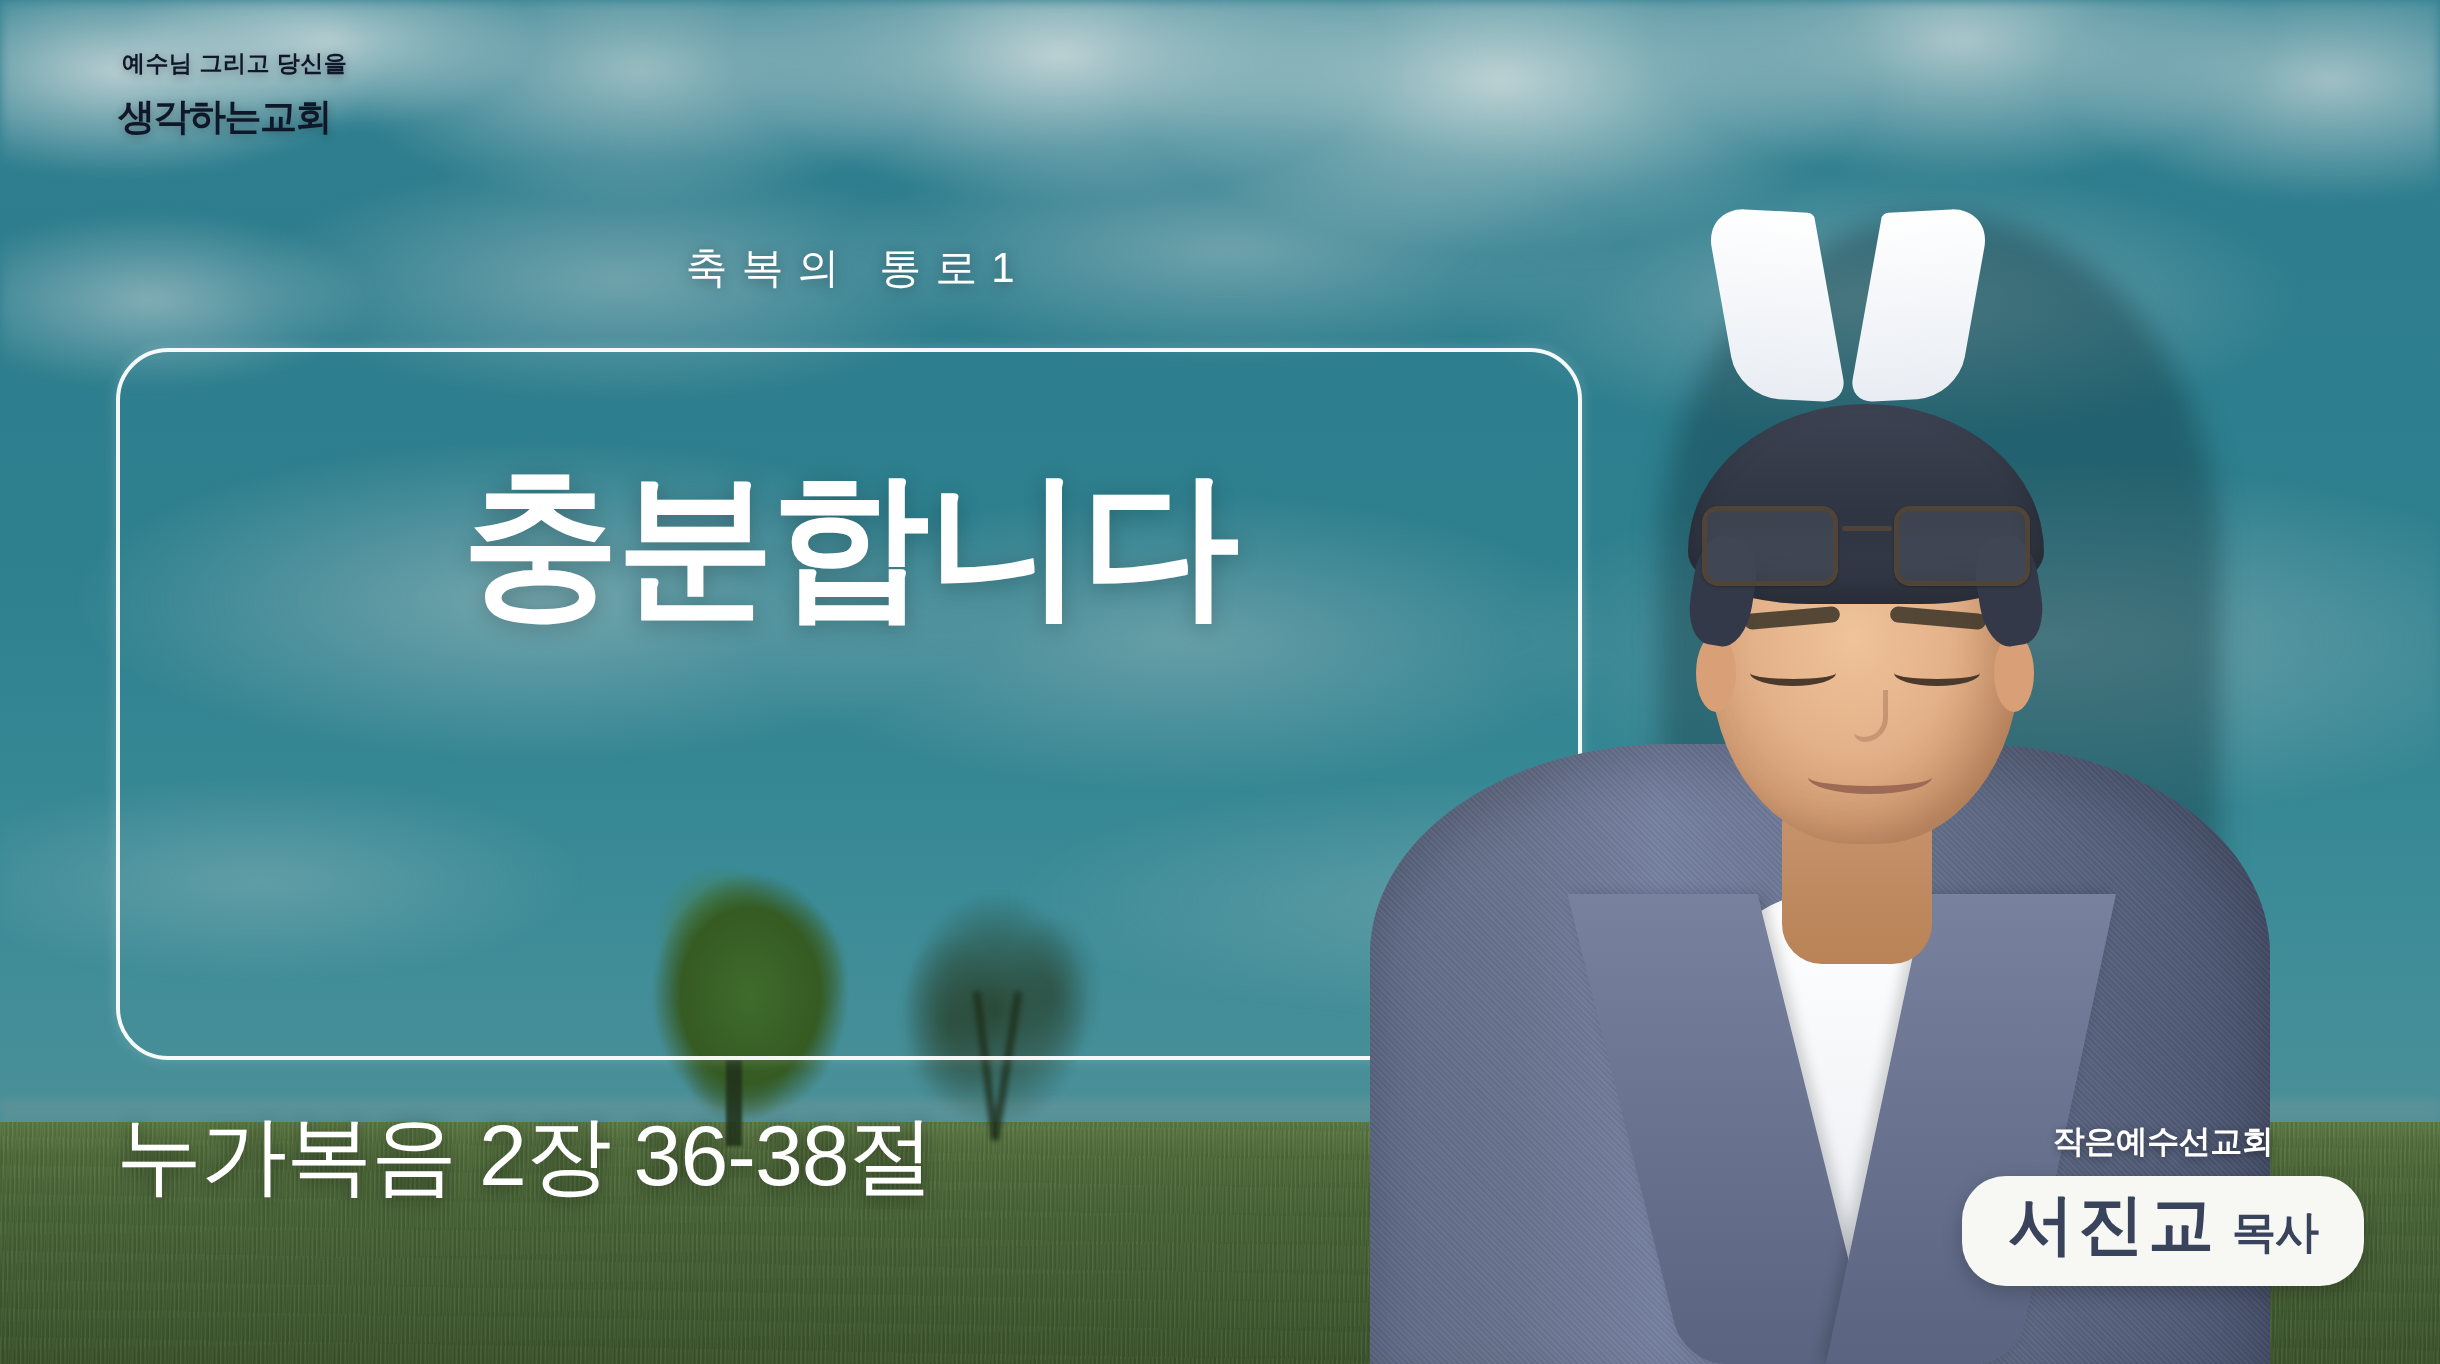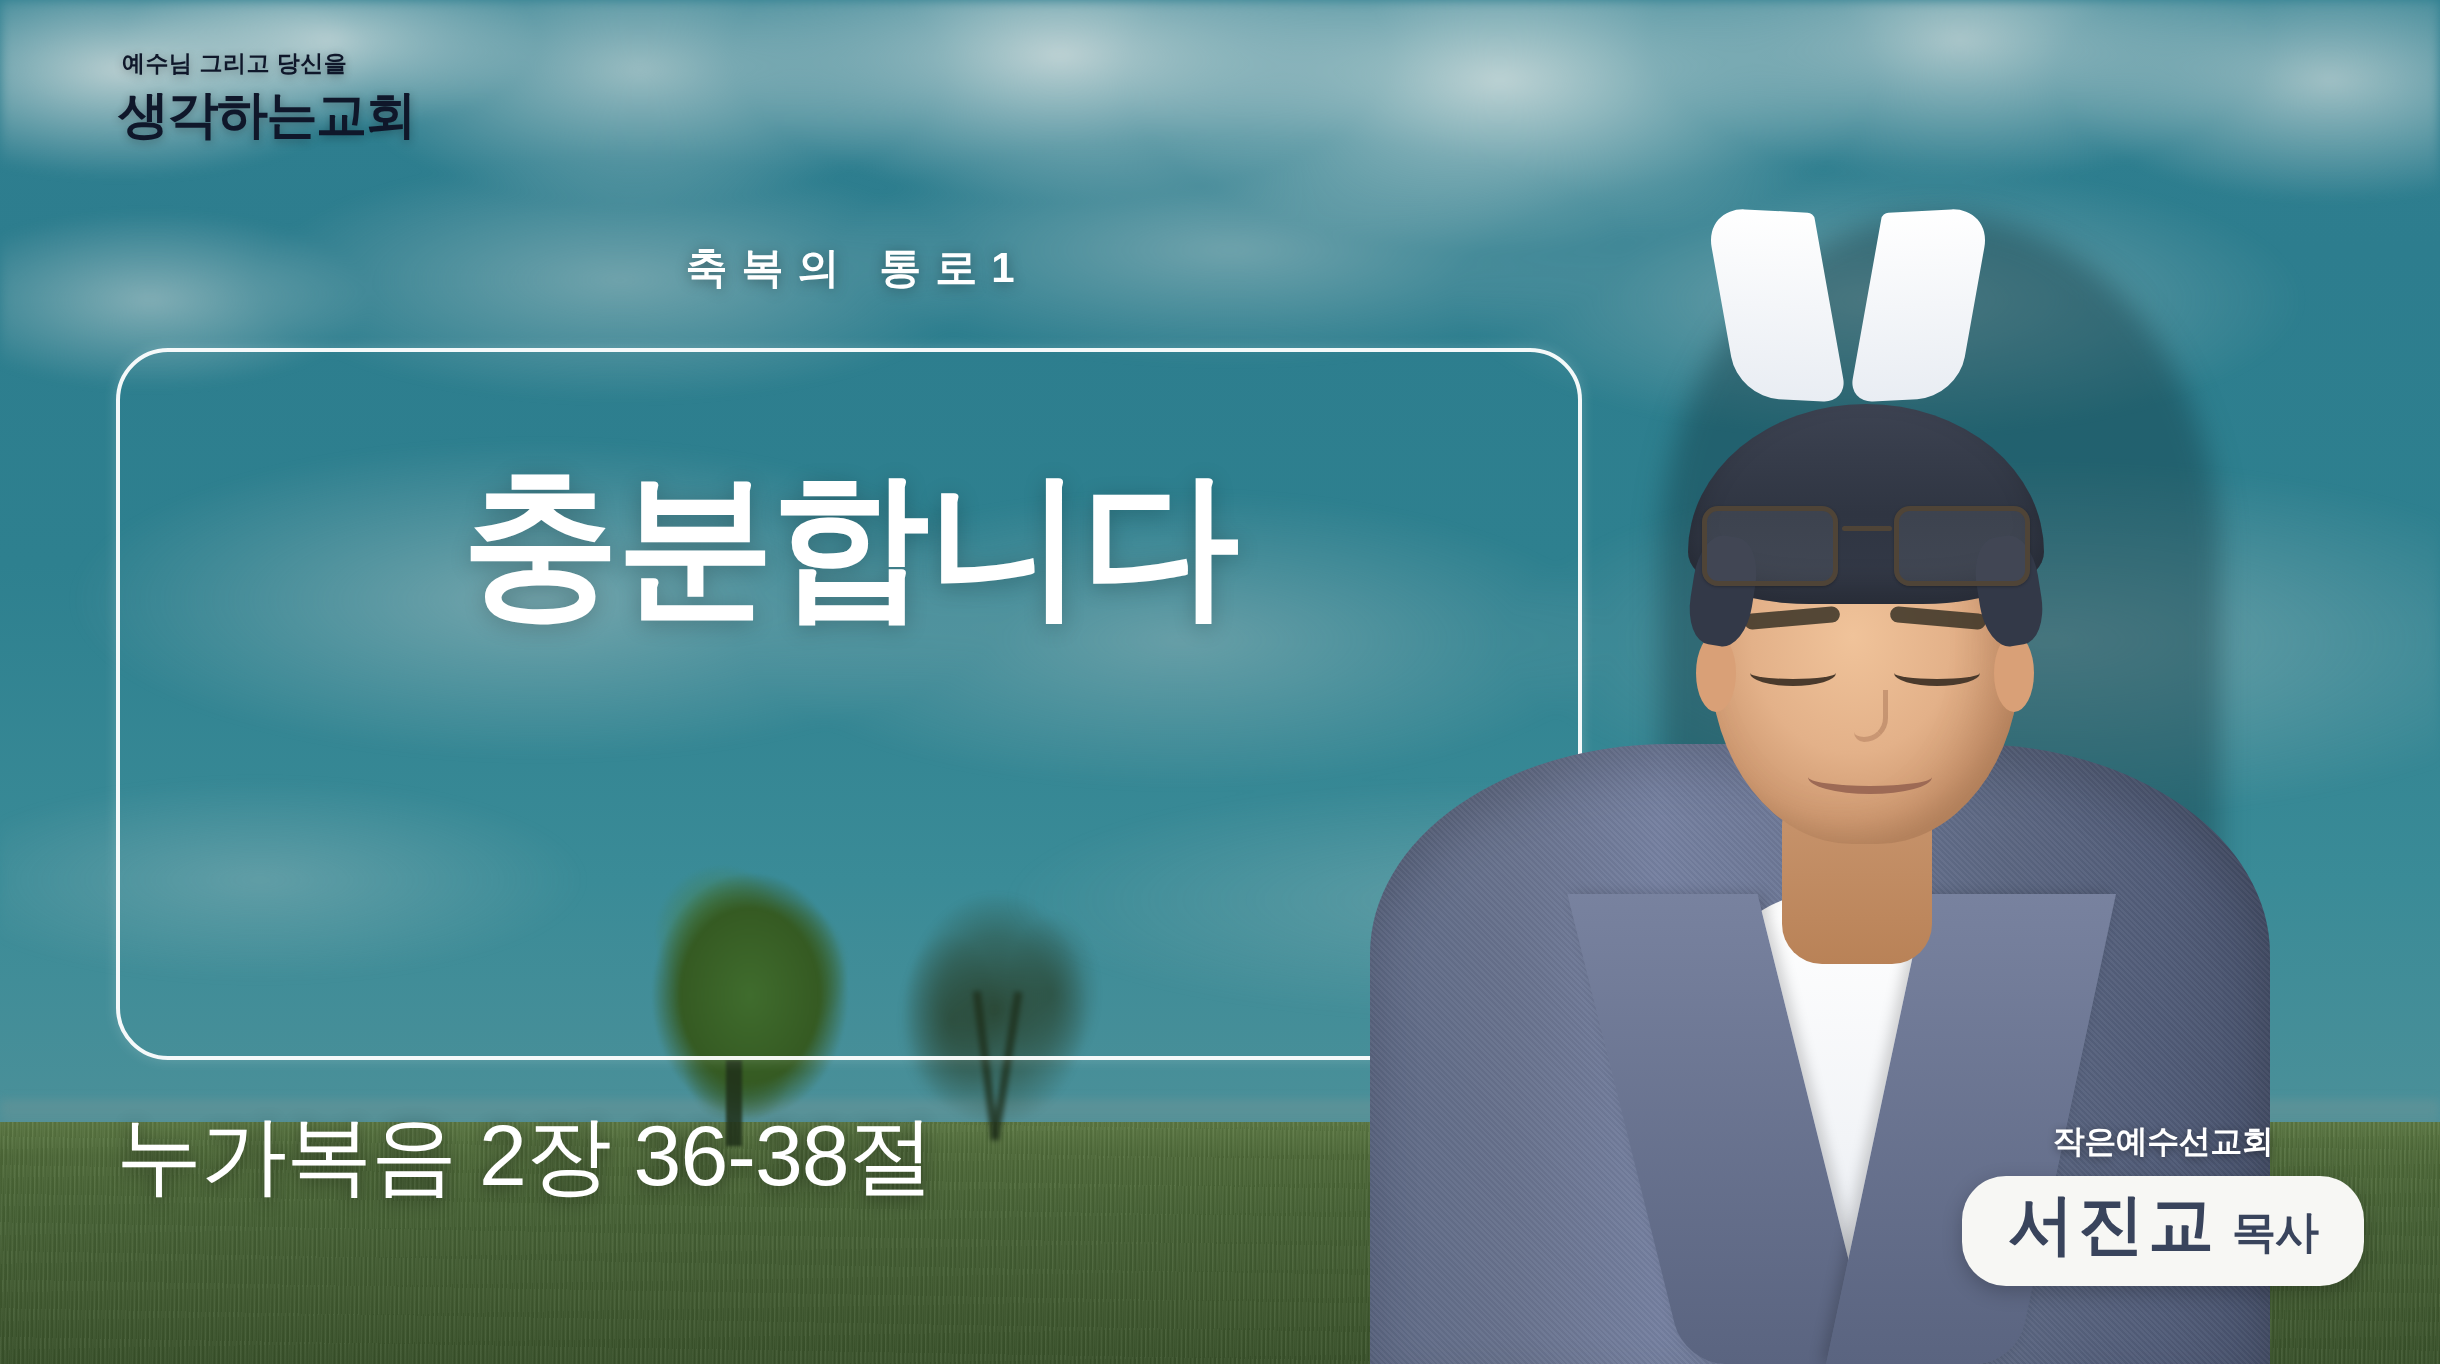--- a/index.html
+++ b/index.html
@@ -154,38 +154,38 @@
     user-select: none;
   }
   .logo-tagline {
     font-size: 23px;
     font-weight: 700;
     letter-spacing: .5px;
     margin-left: 4px;
     white-space: nowrap;
   }
   .logo-name {
-    font-size: 51px;
+    font-size: 37px;
     font-weight: 900;
     letter-spacing: -1.5px;
     line-height: 1.08;
-    margin-top: 8px;
+    margin-top: 18px;
     white-space: nowrap;
   }
 
   
   .series-label {
     position: absolute;
     left: 0;
     top: 240px;
     width: 1700px;
     text-align: center;
     color: #ffffff;
     font-size: 42px;
-    font-weight: 700;
+    font-weight: 400;
     letter-spacing: 14px;
     text-indent: 14px;
     text-shadow: 0 2px 14px rgba(0,0,0,.35);
     white-space: nowrap;
   }
 
   
   .title-frame {
     position: absolute;
     left: 116px;

